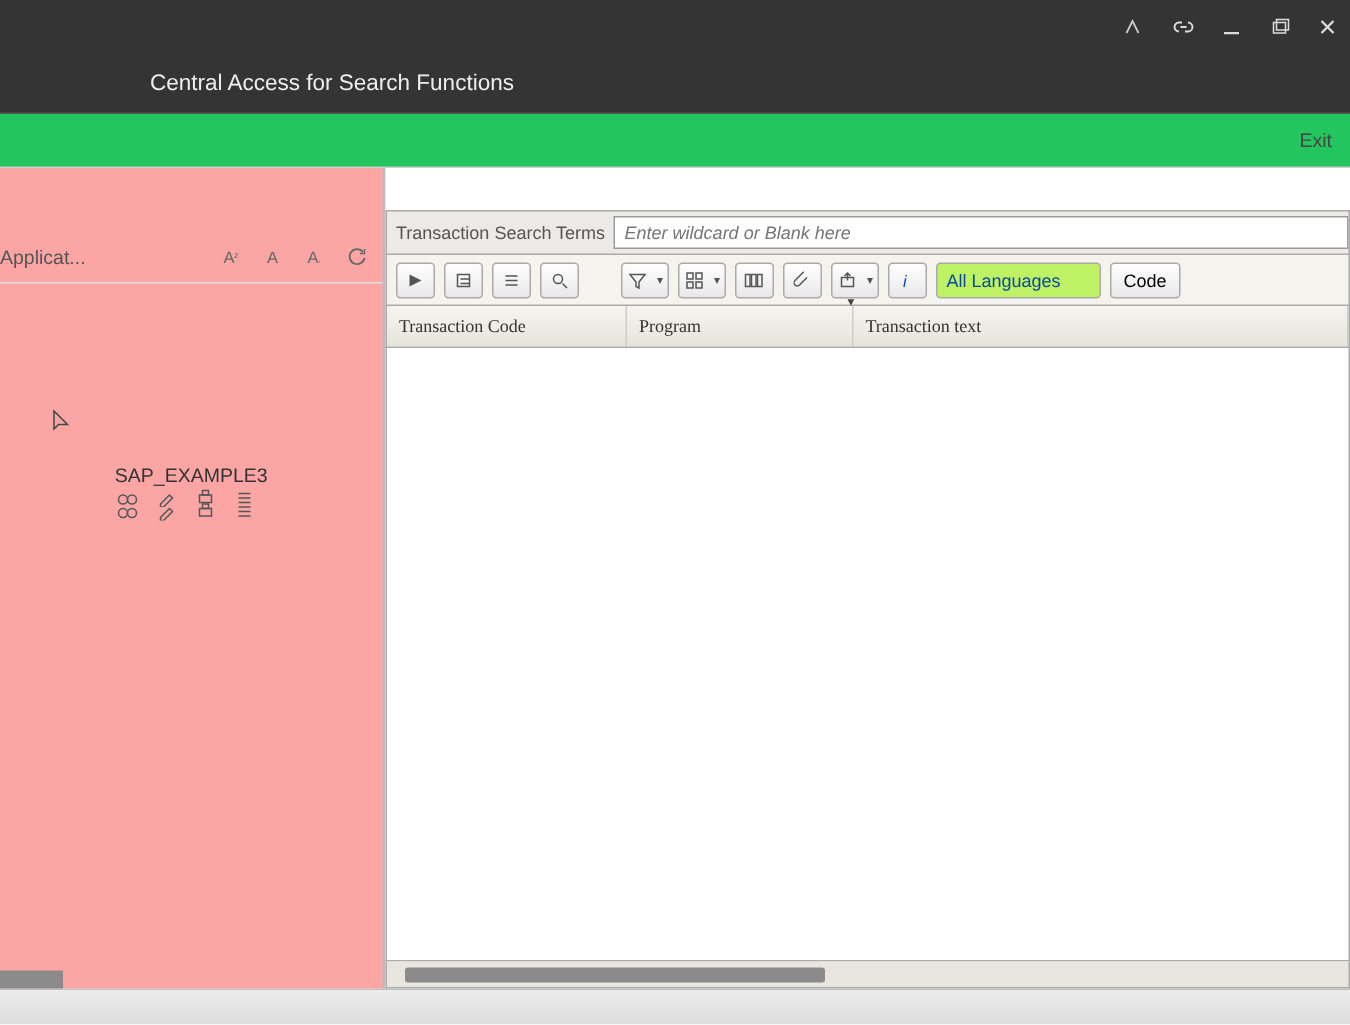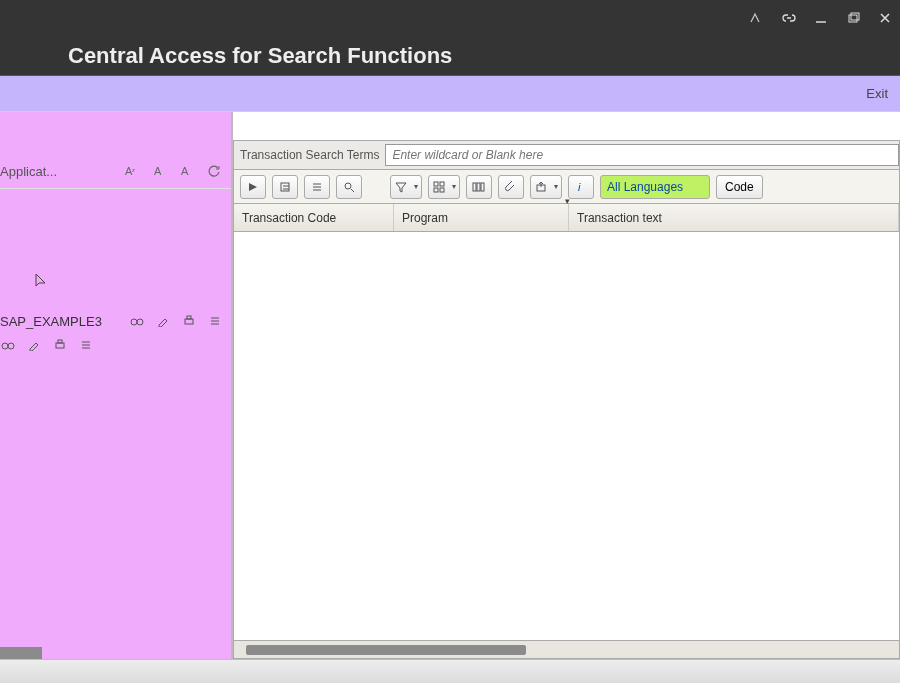--- a/index.html
+++ b/index.html
@@ -24,42 +24,42 @@
   .titlebar .tb-icon {
     width: 18px; height: 18px;
     display: flex; align-items: center; justify-content: center;
     color: #ddd; cursor: pointer;
   }
   .header {
     height: 40px;
     background: #343434;
     color: #eee;
     display: flex; align-items: center;
-    padding-left: 68px;
-    font-size: 22px;
-    font-weight: 700;
+    padding-left: 100px;
+    font-size: 15px;
+    font-weight: 400;
     border-bottom: 1px solid #555;
   }
   .actionbar {
     height: 36px;
-    background: #c4b5fd;
+    background: #22c55e;
     border-bottom: 1px solid #d0d0d0;
     display: flex; align-items: center; justify-content: flex-end;
     padding: 0 12px;
     font-size: 13px;
     color: #444;
   }
   .main {
     display: flex;
     height: calc(683px - 36px - 40px - 36px - 24px);
     background: #fff;
   }
   .leftpanel {
-    width: 233px;
-    background: #f0abfc;
+    width: 257px;
+    background: #fca5a5;
     border-right: 2px solid #bbb;
     position: relative;
   }
   .leftpanel .filter-row {
     display: flex; align-items: center; justify-content: space-between;
     padding: 50px 0 8px 0;
     border-bottom: 1px solid #e0e0e0;
   }
   .leftpanel .filter-row .lbl {
     color: #555; font-size: 13px;
@@ -71,21 +71,21 @@
     width: 18px; height: 18px; color: #666;
     display:flex;align-items:center;justify-content:center;
     cursor: pointer;
   }
   .left-list {
     margin-top: 120px;
   }
   .left-list .row {
     display: flex; align-items: center; justify-content: space-between;
     height: 24px;
-    font-size: 13px; color: #333;
+    font-size: 13px; color: #333; flex-direction: column;
   }
   .left-list .row .txt { flex: 1; }
   .left-list .row .ricons { display:flex; gap: 10px; padding-right: 8px; }
   .left-list .row .ricons .ri { width:16px;height:16px;color:#555;display:flex;align-items:center;justify-content:center; cursor:pointer; }
   .rightpanel {
     flex: 1;
     display: flex; flex-direction: column;
     background: #fff;
     position: relative;
   }
@@ -132,21 +132,21 @@
   }
   .exec-btn {
     height: 24px; border: 1px solid #aaa; border-radius: 3px;
     background: linear-gradient(#fff,#e8e8e8);
     padding: 0 8px; font-size: 12px; cursor: pointer;
   }
   .grid-header {
     height: 28px; display:flex; align-items:center;
     background: linear-gradient(#f6f4ef,#e7e4db);
     border: 1px solid #aaa; border-top: none;
-    font-size: 12px; color: #333;
+    font-size: 12px; color: #333; font-family: Liberation Serif, serif;
   }
   .grid-header .col {
     padding: 0 8px; border-right: 1px solid #ccc; height:100%;
     display:flex; align-items:center;
   }
   .col.c1 { width: 160px; }
   .col.c2 { width: 330px; position: relative; }
   .col.c2::before {
     content: "▾"; position: absolute; left: -4px; top: -8px;
     font-size: 9px; color: #444;

